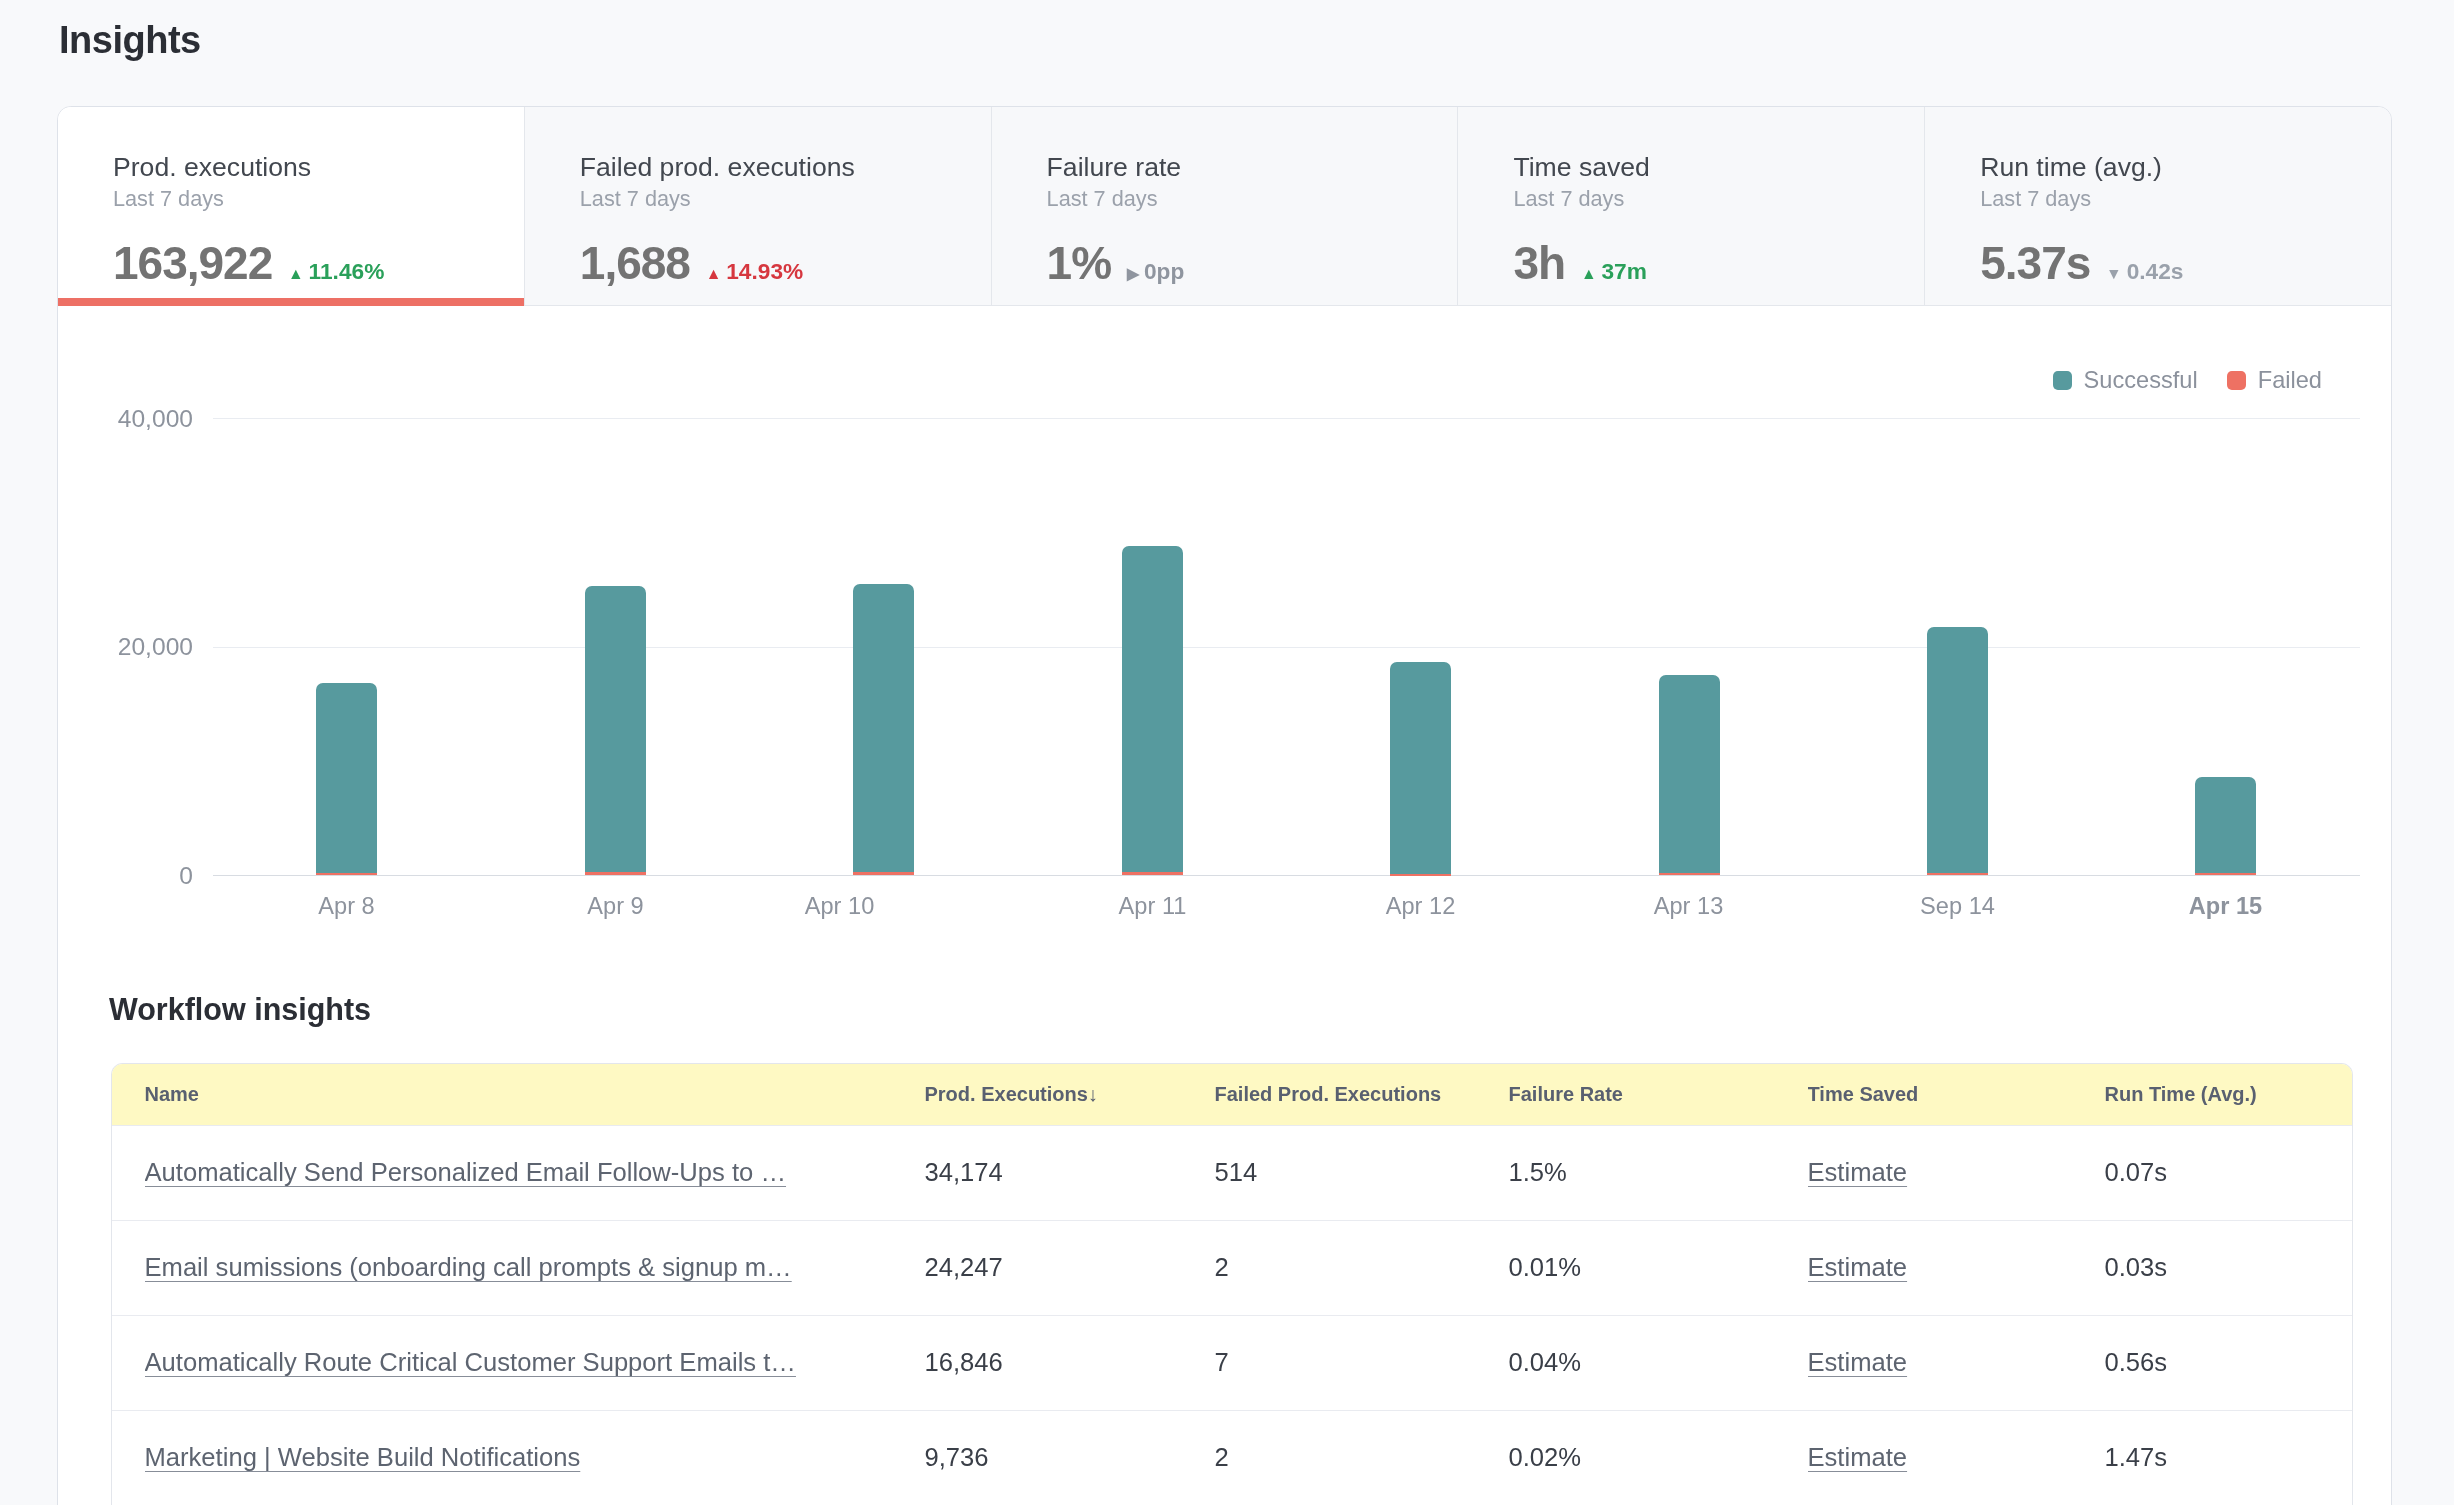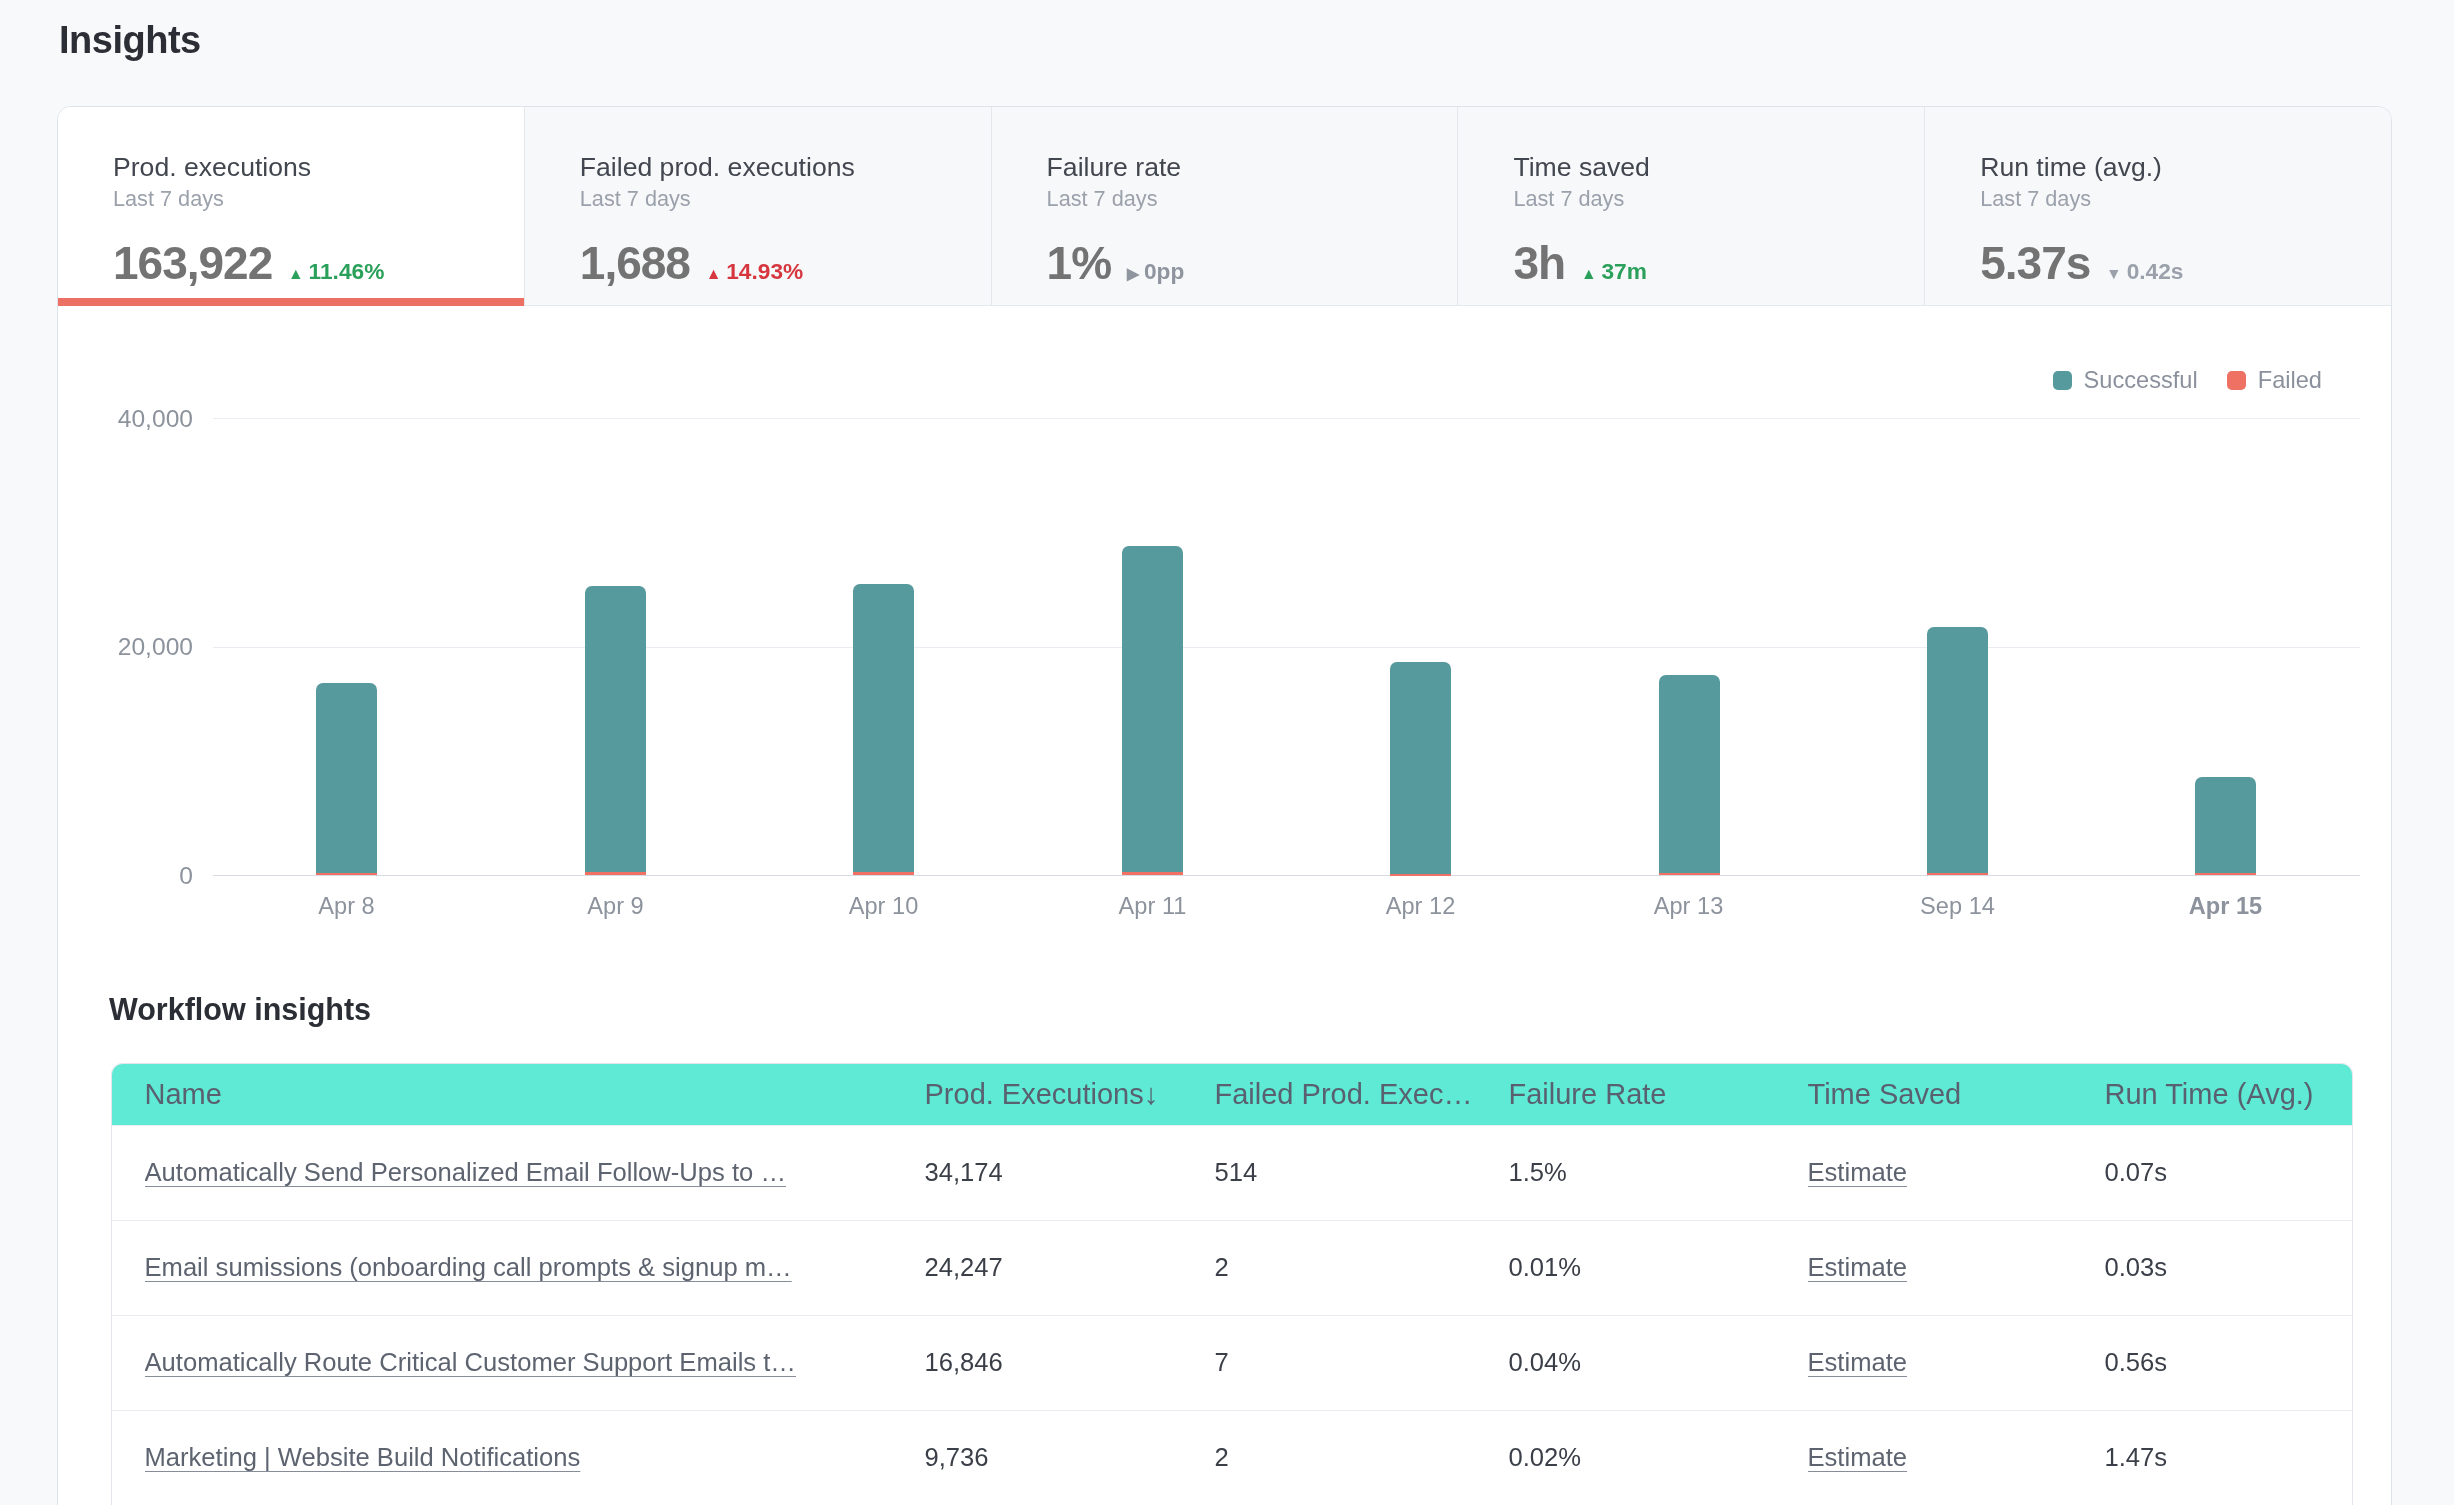--- a/index.html
+++ b/index.html
@@ -88,22 +88,22 @@
     overflow:hidden;
     background:#ffffff;
   }
   .t-row {
     display:grid;
     grid-template-columns:780px 290px 294px 299px 297px 1fr;
     align-items:center;
     padding-left:32.5px;
   }
   .t-head {
-    height:61px; background:#5eead4;
-    font-size:29px; font-weight:400; color:#596070;
+    height:61px; background:#fef9c3;
+    font-size:20px; font-weight:700; color:#596070;
   }
   .t-body-row { height:95px; border-top:1px solid #e9ebf0; font-size:25.6px; color:#3a3f48; background:#fff; }
   .t-body-row.partial { height:95px; }
   .cell { overflow:hidden; white-space:nowrap; text-overflow:ellipsis; padding-right:23.6px; }
   a.wf-link, a.estimate-link {
     color:#5d6470; text-decoration:underline; text-underline-offset:4.9px;
     text-decoration-color:#878d98; cursor:pointer;
   }
 </style>
 </head>
@@ -193,21 +193,21 @@
         <div class="xlabel" style="left: 200px;">Apr 8</div>
         <div class="bar" style="left: 527px; top: 280px; height: 289px;">
           <div class="bar-success" style="background: rgb(87, 154, 158);"></div>
           <div class="bar-failed" style="background: rgb(238, 113, 99); height: 3.1px;"></div>
         </div>
         <div class="xlabel" style="left: 469px;">Apr 9</div>
         <div class="bar" style="left: 795px; top: 278px; height: 291px;">
           <div class="bar-success" style="background: rgb(87, 154, 158);"></div>
           <div class="bar-failed" style="background: rgb(238, 113, 99); height: 3px;"></div>
         </div>
-        <div class="xlabel" style="left: 737px;">Apr 10</div>
+        <div class="xlabel" style="left: 693px;">Apr 10</div>
         <div class="bar" style="left: 1064px; top: 240px; height: 329px;">
           <div class="bar-success" style="background: rgb(87, 154, 158);"></div>
           <div class="bar-failed" style="background: rgb(238, 113, 99); height: 3.5px;"></div>
         </div>
         <div class="xlabel" style="left: 1006px;">Apr 11</div>
         <div class="bar" style="left: 1332px; top: 356px; height: 214px;">
           <div class="bar-success" style="background: rgb(87, 154, 158);"></div>
           <div class="bar-failed" style="background: rgb(238, 113, 99); height: 2.3px;"></div>
         </div>
         <div class="xlabel" style="left: 1274px;">Apr 12</div>

